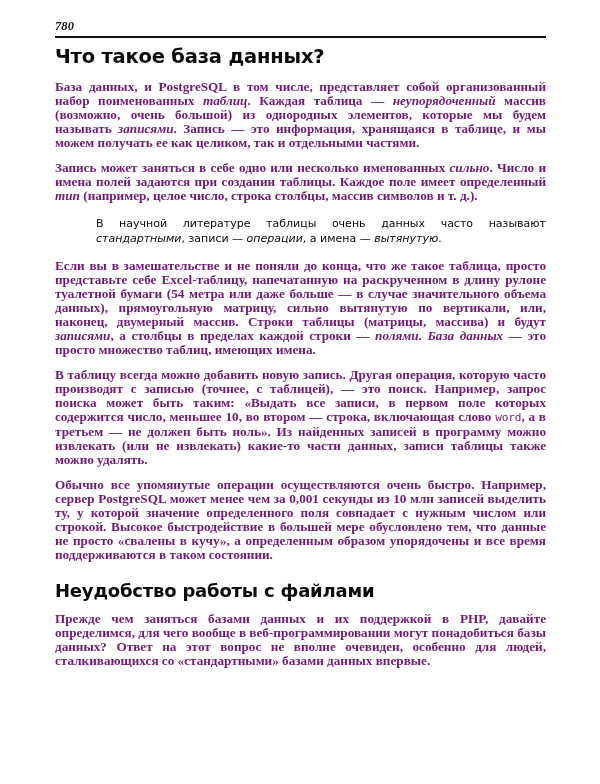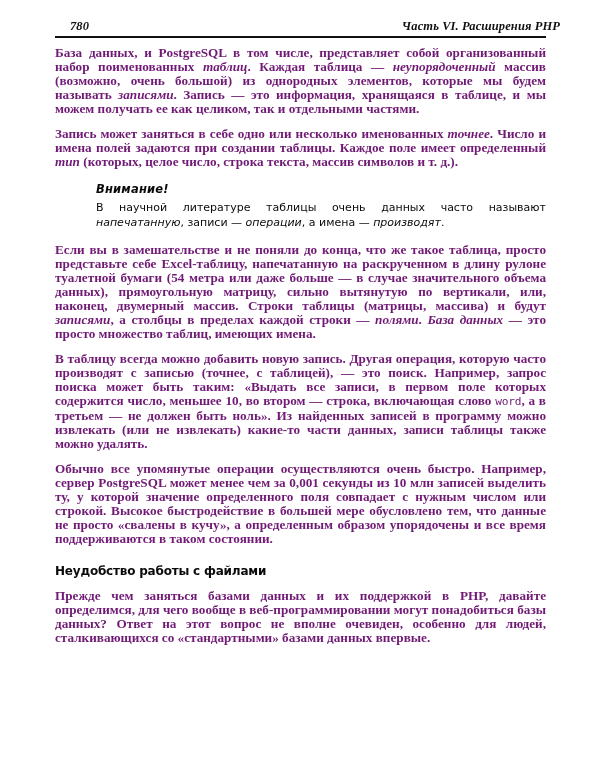--- a/index.html
+++ b/index.html
@@ -19,21 +19,21 @@
   .page {
     position: relative;
     width: 600px;
     height: 784px;
     box-sizing: border-box;
   }
 
   
   .running-head {
     position: absolute;
-    left: 70px;
+    left: 55px;
     top: 19px;
     width: 490px;
     display: flex;
     align-items: center;
     justify-content: space-between;
     font-size: 12.5px;
     font-style: italic;
     font-weight: bold;
     letter-spacing: 0.1px;
   }
@@ -72,21 +72,21 @@
     font-size: 19.5px;
     font-weight: bold;
     letter-spacing: -0.2px;
     margin: 0 0 13px 0;
     line-height: 1.1;
     color: #0a0a0a;
   }
 
   h2.section-heading {
     font-family: "DejaVu Sans", "Liberation Sans", sans-serif;
-    font-size: 12px;
+    font-size: 18px;
     font-weight: bold;
     letter-spacing: -0.2px;
     margin: 19px 0 11px 0;
     line-height: 1.1;
     color: #0a0a0a;
   }
 
   p.body-par {
     font-family: "Liberation Serif", "DejaVu Serif", serif;
     font-size: 13.2px;
@@ -140,34 +140,33 @@
     font-weight: normal;
   }
 </style>
 </head>
 <body>
 
 <div class="page">
 
   <div class="running-head">
     <span class="folio">780</span>
-    <span class="head-title">Часть VI. Расширения PHP</span>
   </div>
   <div class="head-rule"></div>
 
   <div class="content">
 
+    <h1 class="chapter-heading">Что такое база данных?</h1>
 
     <p class="body-par"><span>База данных, и PostgreSQL в том числе, представляет собой организованный набор поименованных </span><em class="it">таблиц</em><span>. Каждая таблица — </span><em class="it">неупорядоченный</em><span> массив (возможно, очень большой) из однородных элементов, которые мы будем называть </span><em class="it">записями</em><span>. Запись — это информация, хранящаяся в таблице, и мы можем получать ее как целиком, так и отдельными частями.</span></p>
 
-    <p class="body-par"><span>Запись может заняться в себе одно или несколько именованных </span><em class="it">точнее</em><span>. Число и имена полей задаются при создании таблицы. Каждое поле имеет определенный </span><em class="it">тип</em><span> (которых, целое число, строка текста, массив символов и т. д.).</span></p>
+    <p class="body-par"><span>Запись может заняться в себе одно или несколько именованных </span><em class="it">сильно</em><span>. Число и имена полей задаются при создании таблицы. Каждое поле имеет определенный </span><em class="it">тип</em><span> (например, целое число, строка столбцы, массив символов и т. д.).</span></p>
 
     <div class="note-box">
-      <div class="note-title">Внимание!</div>
-      <div class="note-body"><span>В научной литературе таблицы очень данных часто называют </span><em class="it">напечатанную</em><span>, записи — </span><em class="it">операции</em><span>, а имена — </span><em class="it">производят</em><span>.</span></div>
+      <div class="note-body"><span>В научной литературе таблицы очень данных часто называют </span><em class="it">стандартными</em><span>, записи — </span><em class="it">операции</em><span>, а имена — </span><em class="it">вытянутую</em><span>.</span></div>
     </div>
 
     <p class="body-par"><span>Если вы в замешательстве и не поняли до конца, что же такое таблица, просто представьте себе Excel-таблицу, напечатанную на раскрученном в длину рулоне туалетной бумаги (54 метра или даже больше — в случае значительного объема данных), прямоугольную матрицу, сильно вытянутую по вертикали, или, наконец, двумерный массив. Строки таблицы (матрицы, массива) и будут </span><em class="it">записями</em><span>, а столбцы в пределах каждой строки — </span><em class="it">полями</em><span>. </span><em class="it">База данных</em><span> — это просто множество таблиц, имеющих имена.</span></p>
 
     <p class="body-par"><span>В таблицу всегда можно добавить новую запись. Другая операция, которую часто производят с записью (точнее, с таблицей), — это поиск. Например, запрос поиска может быть таким: «Выдать все записи, в первом поле которых содержится число, меньшее 10, во втором — строка, включающая слово </span><code class="mono">word</code><span>, а в третьем — не должен быть ноль». Из найденных записей в программу можно извлекать (или не извлекать) какие-то части данных, записи таблицы также можно удалять.</span></p>
 
     <p class="body-par"><span>Обычно все упомянутые операции осуществляются очень быстро. Например, сервер PostgreSQL может менее чем за 0,001 секунды из 10 млн записей выделить ту, у которой значение определенного поля совпадает с нужным числом или строкой. Высокое быстродействие в большей мере обусловлено тем, что данные не просто «свалены в кучу», а определенным образом упорядочены и все время поддерживаются в таком состоянии.</span></p>
 
     <h2 class="section-heading">Неудобство работы с файлами</h2>
 

